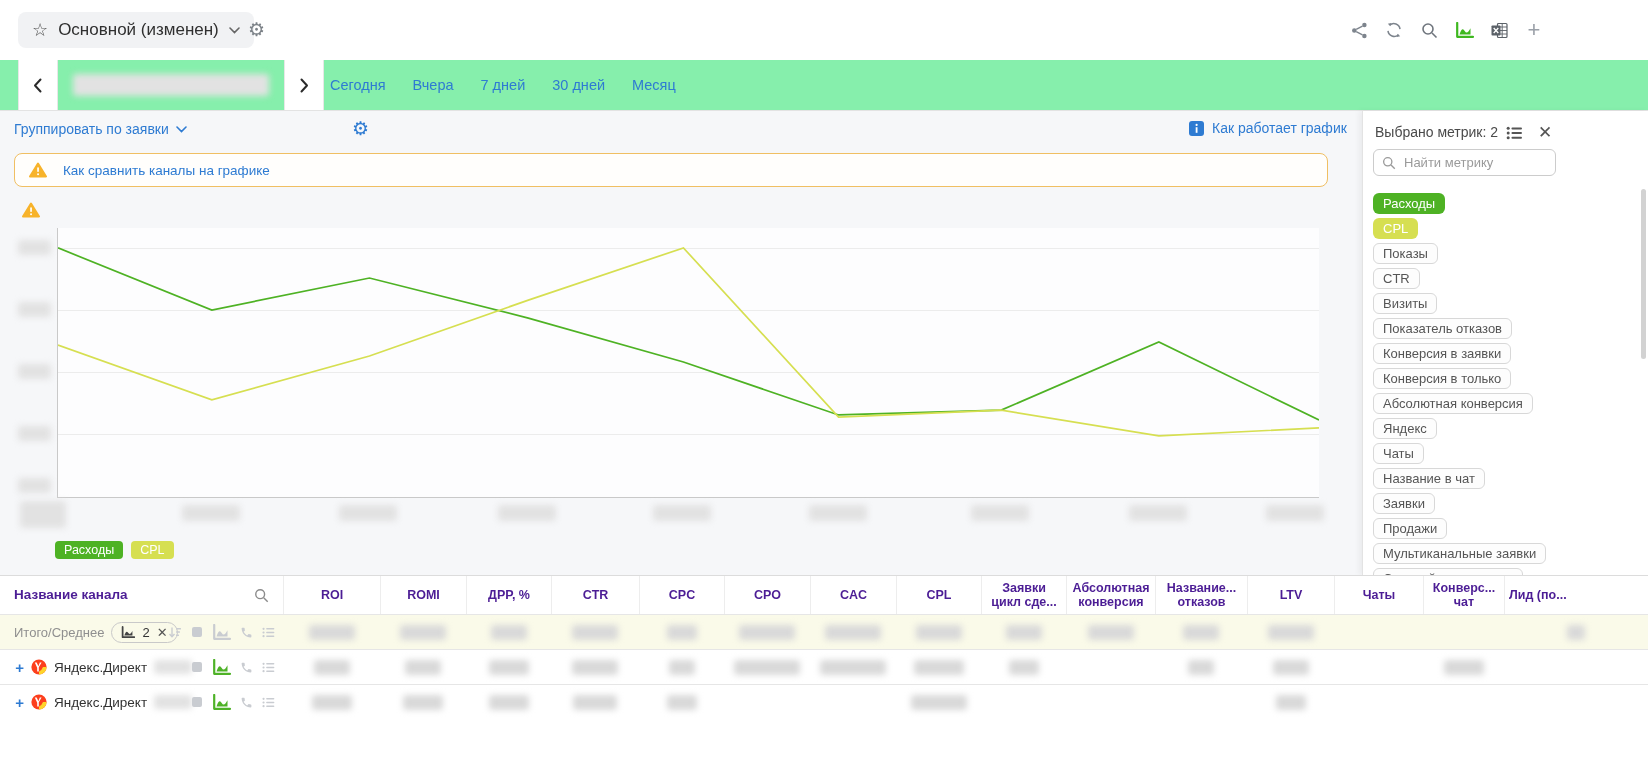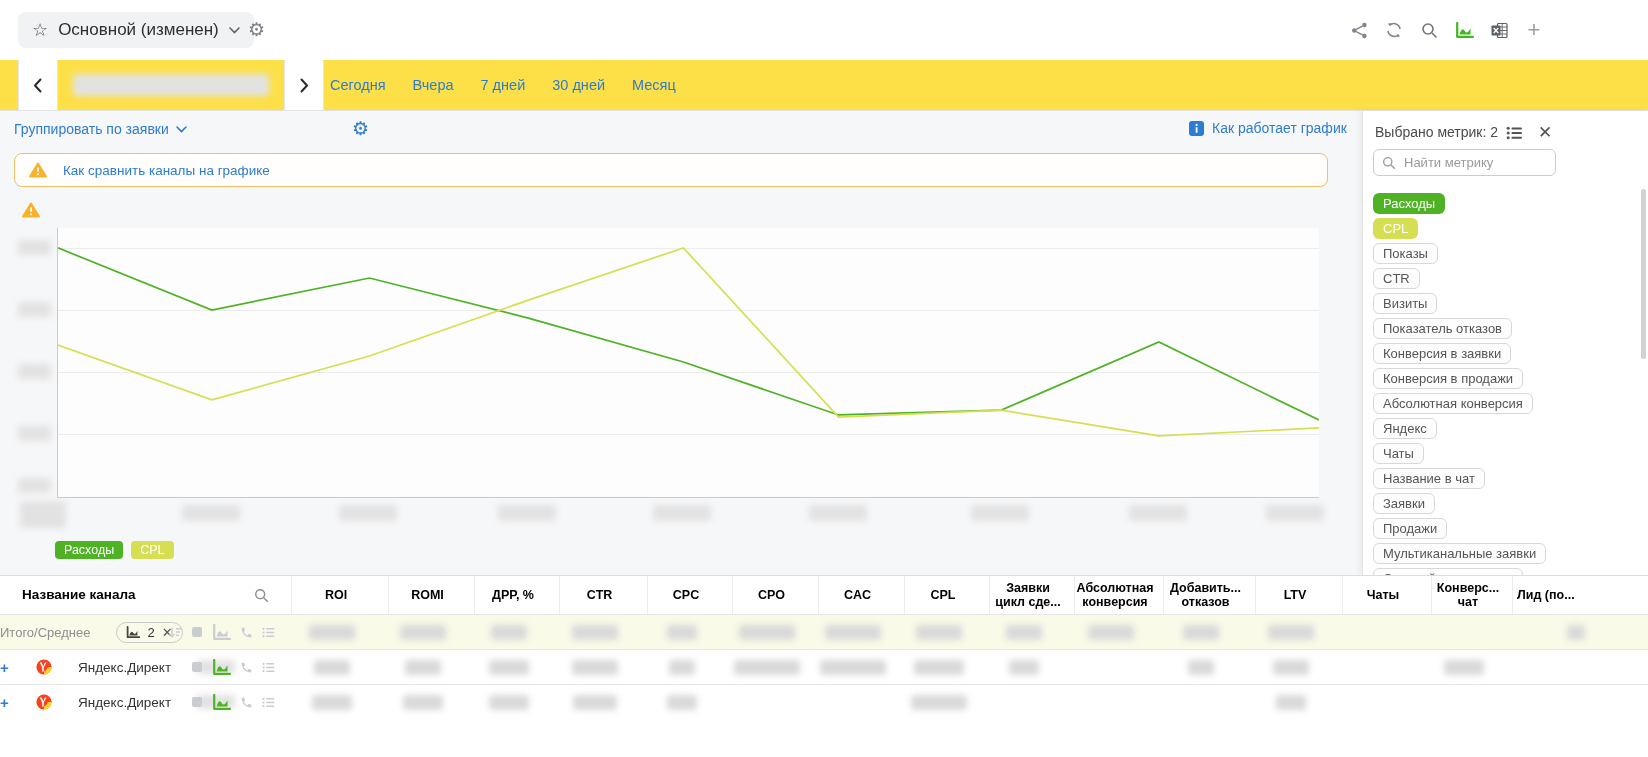--- a/index.html
+++ b/index.html
@@ -11,21 +11,21 @@
                display:flex;align-items:center;gap:10px;padding:0 14px;cursor:pointer;}
   .star{font-size:18px;color:#555;line-height:1;}
   .report-title{font-size:17px;color:#2f2f2f;}
   .gear{font-size:19px;color:#7c8288;line-height:1;cursor:pointer;}
   .gear-top{position:absolute;left:248px;top:20px;}
   .gear-blue{position:absolute;left:352px;top:119px;color:#2e7bd2;}
   .topbar-icons{position:absolute;right:104px;top:21px;display:flex;gap:15px;align-items:center;}
   .tb-icon{width:20px;height:18px;display:flex;align-items:center;justify-content:center;cursor:pointer;}
   .plus-glyph{font-size:22px;color:#9aa0a8;line-height:16px;}
   
-  .datebar{position:absolute;left:0;top:60px;width:100%;height:50px;background:#fde047;border-bottom:1px solid #e3e3e3;}
+  .datebar{position:absolute;left:0;top:60px;width:100%;height:50px;background:#86efac;border-bottom:1px solid #e3e3e3;}
   .date-nav{position:absolute;left:18px;top:0;height:100%;display:flex;align-items:stretch;
             border-left:1px solid #e7e7e7;border-right:1px solid #e7e7e7;}
   .date-nav .chev{width:38px;display:flex;align-items:center;justify-content:center;cursor:pointer;background:#fff;}
   .chev-l{border-right:1px solid #e7e7e7;}
   .chev-r{border-left:1px solid #e7e7e7;}
   .date-range{width:226px;display:flex;align-items:center;justify-content:center;cursor:pointer;}
   .date-redacted{width:196px;height:22px;}
   .redacted{background:#d9d9d9;border-radius:3px;filter:blur(3px);display:inline-block;}
   .redacted.light{background:#e2e2e2;}
   .presets{position:absolute;left:330px;top:0;height:100%;display:flex;align-items:center;gap:27px;}
@@ -67,27 +67,27 @@
   .metric-chips{position:absolute;left:10px;top:82px;display:flex;flex-direction:column;align-items:flex-start;gap:4px;}
   .metric-chip{font-size:13px;color:#555;border:1px solid #d8d8d8;border-radius:6px;padding:2px 9px;background:#fdfdfd;
                cursor:pointer;white-space:nowrap;line-height:15px;}
   .metric-chip.sel{color:#fff;border-color:transparent;}
   .scroll-thumb{position:absolute;right:3px;top:78px;width:5px;height:170px;background:#d2d2d2;border-radius:3px;}
   
   .table{position:absolute;left:0;top:575px;width:1648px;bottom:0;background:#fff;border-top:1px solid #dcdcdc;}
   .tgrid{display:grid;grid-template-columns:283px 97px 86px 85px 88px 85px 86px 86px 85px 85px 89px 92px 87px 89px 81px 144px;}
   .thead{height:38px;}
   .th{display:flex;align-items:center;justify-content:center;text-align:center;font-size:12.5px;font-weight:700;
-      color:#000000;border-left:1px solid #ededed;padding:2px 4px;line-height:1.15;cursor:pointer;margin-left:8px;}
+      color:#4c1d95;border-left:1px solid #ededed;padding:2px 4px;line-height:1.15;cursor:pointer;}
   .th-name{display:flex;align-items:center;justify-content:space-between;padding:0 14px;font-size:13.5px;font-weight:700;border-left:none;}
   .th-last{justify-content:flex-start;}
   .trow{height:34px;border-top:1px solid #e6e6e6;}
   .row-summary{background:#fafae9;}
   .cell{display:flex;align-items:center;justify-content:center;}
-  .name-cell{position:relative;display:flex;align-items:center;gap:26px;}
+  .name-cell{position:relative;display:flex;align-items:center;padding-left:14px;gap:7px;text-align:right;}
   .sum-label{color:#8f8f8f;font-size:13px;}
   .badge{display:flex;align-items:center;gap:7px;border:1px solid #c9c9c9;border-radius:12px;padding:2px 9px;background:transparent;cursor:pointer;}
   .badge-count{font-size:13px;color:#333;}
   .badge-close{font-size:13px;color:#555;cursor:pointer;line-height:1;}
   .row-icons{position:absolute;right:8px;top:0;height:100%;display:flex;align-items:center;gap:9px;}
   .row-icons span{display:flex;cursor:pointer;}
   .expander{color:#2e7bd2;font-size:15px;font-weight:700;width:10px;cursor:pointer;}
   .chan-name{font-size:13.5px;color:#333;}
   .name-redacted{width:38px;height:14px;}
   .cell .redacted{height:15px;}
@@ -288,21 +288,21 @@
       <input type="text" placeholder="Найти метрику" style="">
     </div>
     <div class="metric-chips" id="metric-chips">
         <span class="metric-chip sel" style="background: rgb(78, 178, 36);">Расходы</span>
         <span class="metric-chip sel" style="background: rgb(214, 223, 81);">CPL</span>
         <span class="metric-chip">Показы</span>
         <span class="metric-chip">CTR</span>
         <span class="metric-chip">Визиты</span>
         <span class="metric-chip">Показатель отказов</span>
         <span class="metric-chip">Конверсия в заявки</span>
-        <span class="metric-chip">Конверсия в продажи</span>
+        <span class="metric-chip">Конверсия в только</span>
         <span class="metric-chip">Абсолютная конверсия</span>
         <span class="metric-chip">Яндекс</span>
         <span class="metric-chip">Чаты</span>
         <span class="metric-chip">Название в чат</span>
         <span class="metric-chip">Заявки</span>
         <span class="metric-chip">Продажи</span>
         <span class="metric-chip">Мультиканальные заявки</span>
         <span class="metric-chip">Средний цикл сделки</span>
       </div>
     <span class="scroll-thumb"></span>
@@ -322,21 +322,21 @@
     <div class="th">ROI</div>
         <div class="th">ROMI</div>
         <div class="th">ДРР, %</div>
         <div class="th">CTR</div>
         <div class="th">CPC</div>
         <div class="th">CPO</div>
         <div class="th">CAC</div>
         <div class="th">CPL</div>
         <div class="th">Заявки цикл сде...</div>
         <div class="th">Абсолютная конверсия</div>
-        <div class="th">Добавить... отказов</div>
+        <div class="th">Название... отказов</div>
         <div class="th">LTV</div>
         <div class="th">Чаты</div>
         <div class="th">Конверс... чат</div>
         <div class="th th-last">Лид (по...</div>
       </div>
     <div id="table-body">
         <div class="tgrid trow row-summary">
           <div class="name-cell">
             <span class="sum-label">Итого/Среднее</span>
             <span class="badge">

